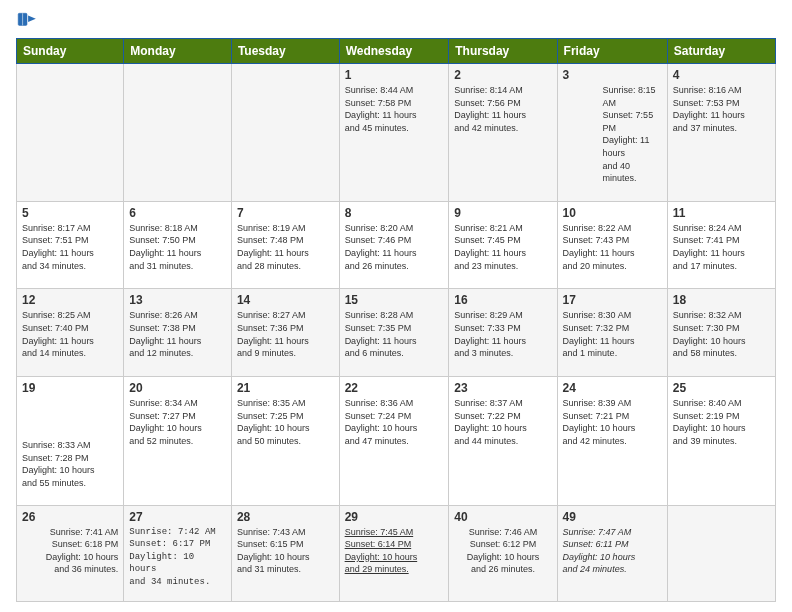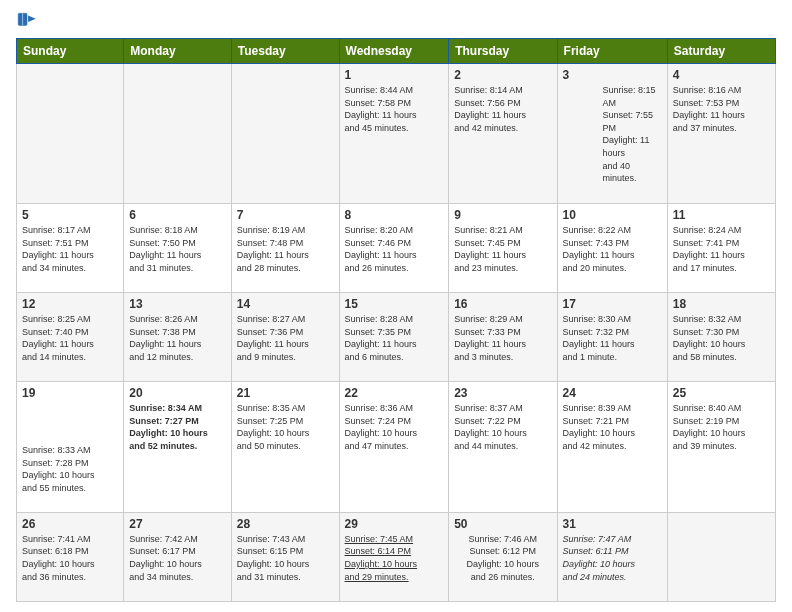--- a/index.html
+++ b/index.html
@@ -277,21 +277,21 @@
         <tr>
           <td>
             <span class="day-number">19</span>
             <div class="day-info" style="white-space: pre-line; margin-top: 44px;">Sunrise: 8:33 AM
 Sunset: 7:28 PM
 Daylight: 10 hours
 and 55 minutes.</div>
           </td>
           <td>
             <span class="day-number">20</span>
-            <div class="day-info" style="white-space: pre-line; font-weight: bold;">Sunrise: 8:34 AM
+            <div class="day-info" style="white-space: pre-line;">Sunrise: 8:34 AM
 Sunset: 7:27 PM
 Daylight: 10 hours
 and 52 minutes.</div>
           </td>
           <td>
             <span class="day-number">21</span>
             <div class="day-info" style="white-space: pre-line;">Sunrise: 8:35 AM
 Sunset: 7:25 PM
 Daylight: 10 hours
 and 50 minutes.</div>
@@ -321,55 +321,55 @@
             <span class="day-number">25</span>
             <div class="day-info" style="white-space: pre-line;">Sunrise: 8:40 AM
 Sunset: 2:19 PM
 Daylight: 10 hours
 and 39 minutes.</div>
           </td>
         </tr>
         <tr>
           <td>
             <span class="day-number">26</span>
-            <div class="day-info" style="white-space: pre-line;">Sunrise: 7:41 AM
+            <div class="day-info" style="white-space: pre-line; text-align: right;">Sunrise: 7:41 AM
 Sunset: 6:18 PM
 Daylight: 10 hours
 and 36 minutes.</div>
           </td>
           <td>
             <span class="day-number">27</span>
-            <div class="day-info" style="white-space: pre-line;">Sunrise: 7:42 AM
+            <div class="day-info" style="white-space: pre-line; font-family: Liberation Mono, monospace;">Sunrise: 7:42 AM
 Sunset: 6:17 PM
 Daylight: 10 hours
 and 34 minutes.</div>
           </td>
           <td>
             <span class="day-number">28</span>
             <div class="day-info" style="white-space: pre-line;">Sunrise: 7:43 AM
 Sunset: 6:15 PM
 Daylight: 10 hours
 and 31 minutes.</div>
           </td>
           <td>
             <span class="day-number">29</span>
             <div class="day-info" style="white-space: pre-line; text-decoration: underline;">Sunrise: 7:45 AM
 Sunset: 6:14 PM
 Daylight: 10 hours
 and 29 minutes.</div>
           </td>
           <td>
-            <span class="day-number">50</span>
+            <span class="day-number">40</span>
             <div class="day-info" style="white-space: pre-line; text-align: center;">Sunrise: 7:46 AM
 Sunset: 6:12 PM
 Daylight: 10 hours
 and 26 minutes.</div>
           </td>
           <td>
-            <span class="day-number">31</span>
+            <span class="day-number">49</span>
             <div class="day-info" style="white-space: pre-line; font-style: italic;">Sunrise: 7:47 AM
 Sunset: 6:11 PM
 Daylight: 10 hours
 and 24 minutes.</div>
           </td>
           <td class="empty-cell"></td>
         </tr>
       </tbody>
   </table>
 </div>

